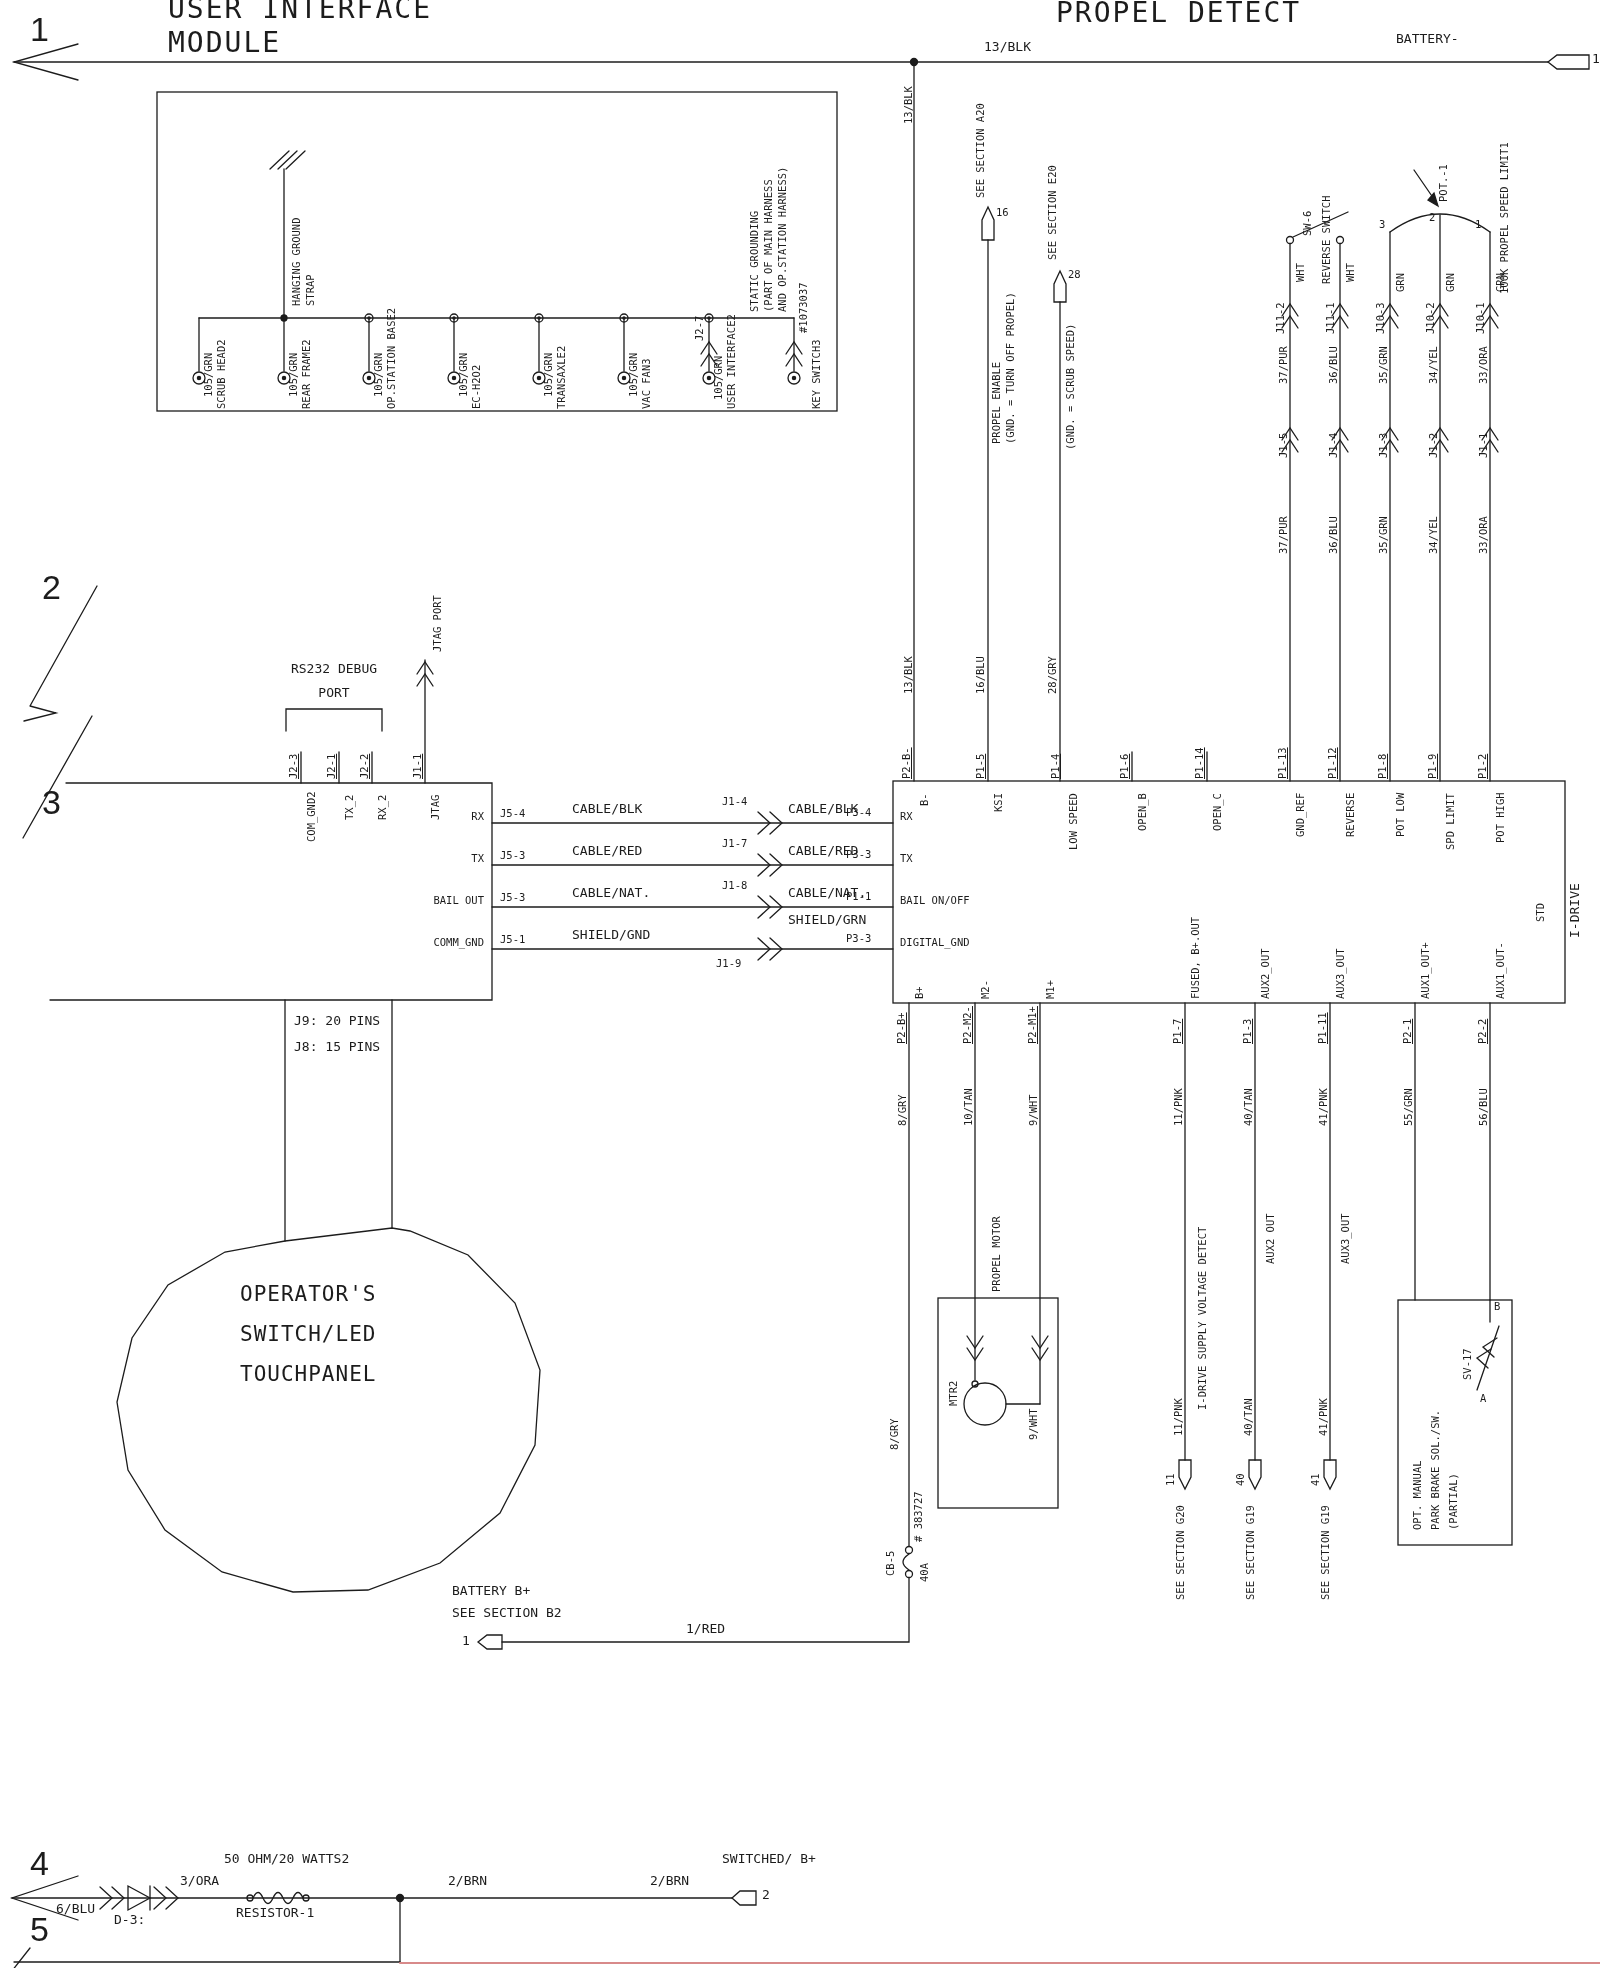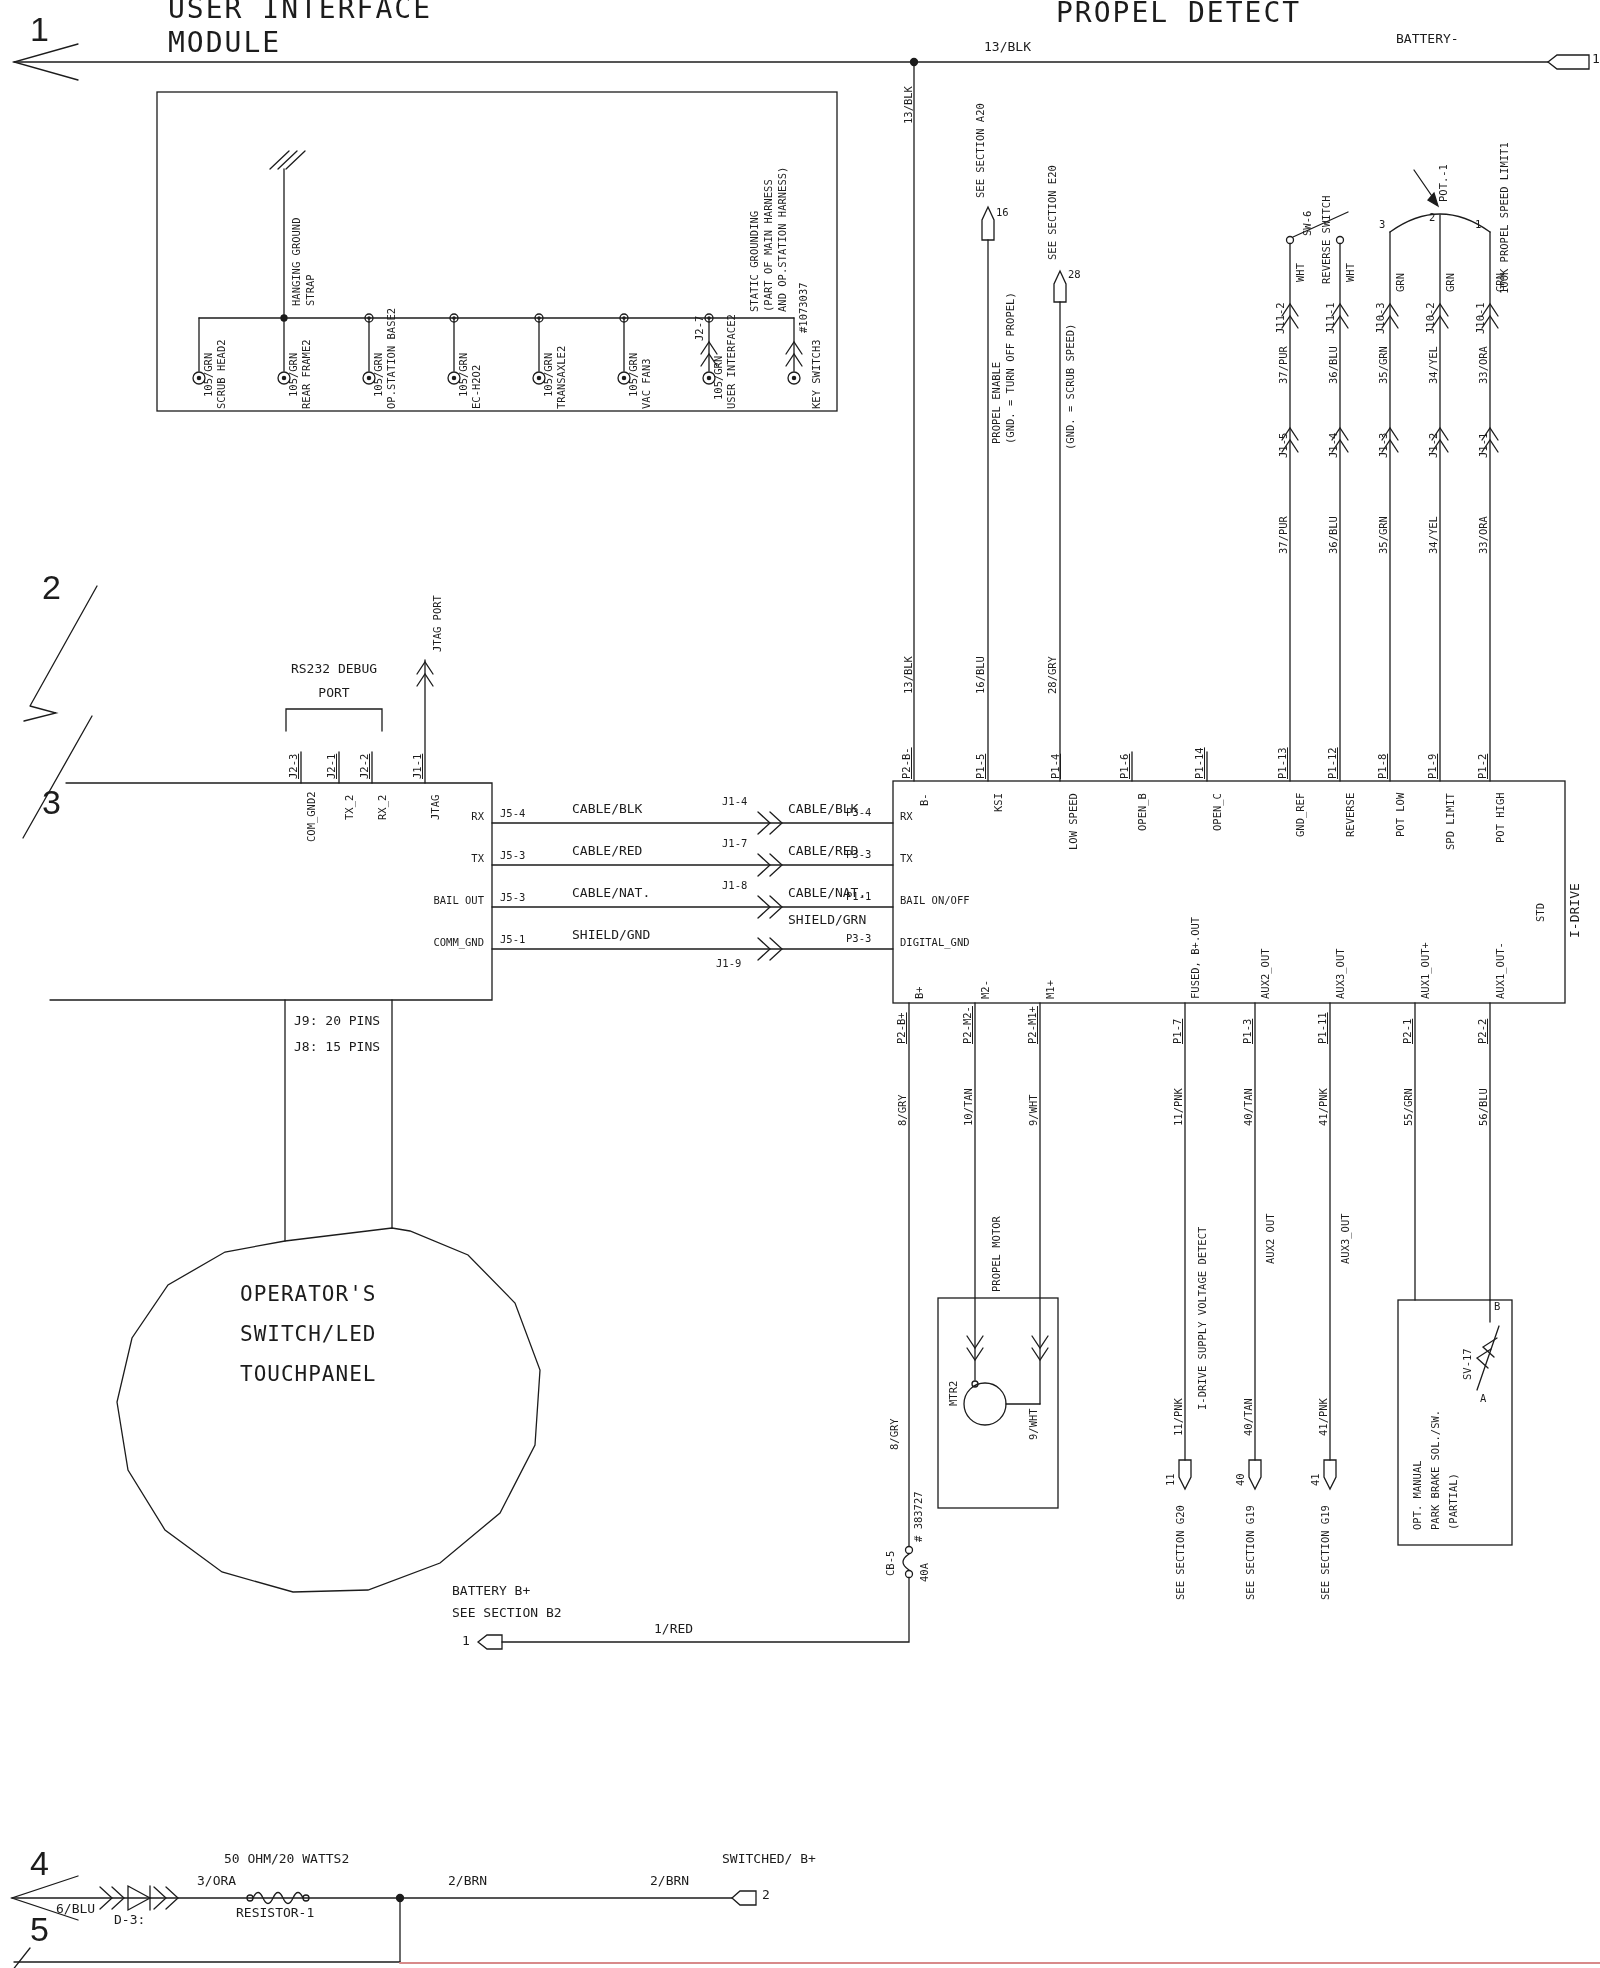--- a/index.html
+++ b/index.html
@@ -346,39 +346,39 @@
 <div class="lbl s v" style="left:1309px;top:1486px">41</div>
 <div class="lbl s v" style="left:1319px;top:1600px">SEE SECTION G19</div>
 <div class="lbl s v" style="left:1402px;top:1126px">55/GRN</div>
 <div class="lbl s v" style="left:1477px;top:1126px">56/BLU</div>
 
 <div class="lbl s v" style="left:896px;top:1126px">8/GRY</div>
 <div class="lbl s v" style="left:888px;top:1450px">8/GRY</div>
 <div class="lbl s v" style="left:912px;top:1542px"># 383727</div>
 <div class="lbl s v" style="left:884px;top:1576px">CB-5</div>
 <div class="lbl s v" style="left:918px;top:1582px">40A</div>
-<div class="lbl" style="left:654px;top:1622px">1/RED</div>
+<div class="lbl" style="left:686px;top:1622px">1/RED</div>
 <div class="lbl" style="left:452px;top:1584px">BATTERY B+</div>
 <div class="lbl" style="left:452px;top:1606px">SEE SECTION B2</div>
 <div class="lbl" style="left:462px;top:1634px">1</div>
 
 <div class="lbl s v" style="left:1411px;top:1530px">OPT. MANUAL</div>
 <div class="lbl s v" style="left:1429px;top:1530px">PARK BRAKE SOL./SW.</div>
 <div class="lbl s v" style="left:1447px;top:1530px">(PARTIAL)</div>
 <div class="lbl s v" style="left:1461px;top:1380px">SV-17</div>
 <div class="lbl s" style="left:1494px;top:1300px">B</div>
 <div class="lbl s" style="left:1480px;top:1392px">A</div>
 
 <div class="ol" style="left:240px;top:1282px">OPERATOR'S</div>
 <div class="ol" style="left:240px;top:1322px">SWITCH/LED</div>
 <div class="ol" style="left:240px;top:1362px">TOUCHPANEL</div>
 
 <div class="lbl" style="left:56px;top:1902px">6/BLU</div>
 <div class="lbl" style="left:114px;top:1913px">D-3:</div>
-<div class="lbl" style="left:197px;top:1874px">3/ORA</div>
+<div class="lbl" style="left:180px;top:1874px">3/ORA</div>
 <div class="lbl" style="left:224px;top:1852px">50 OHM/20 WATTS2</div>
 <div class="lbl" style="left:236px;top:1906px">RESISTOR-1</div>
 <div class="lbl" style="left:448px;top:1874px">2/BRN</div>
 <div class="lbl" style="left:650px;top:1874px">2/BRN</div>
 <div class="lbl" style="left:722px;top:1852px">SWITCHED/ B+</div>
 <div class="lbl" style="left:762px;top:1888px">2</div>
 
 </div>
 
 </body></html>

